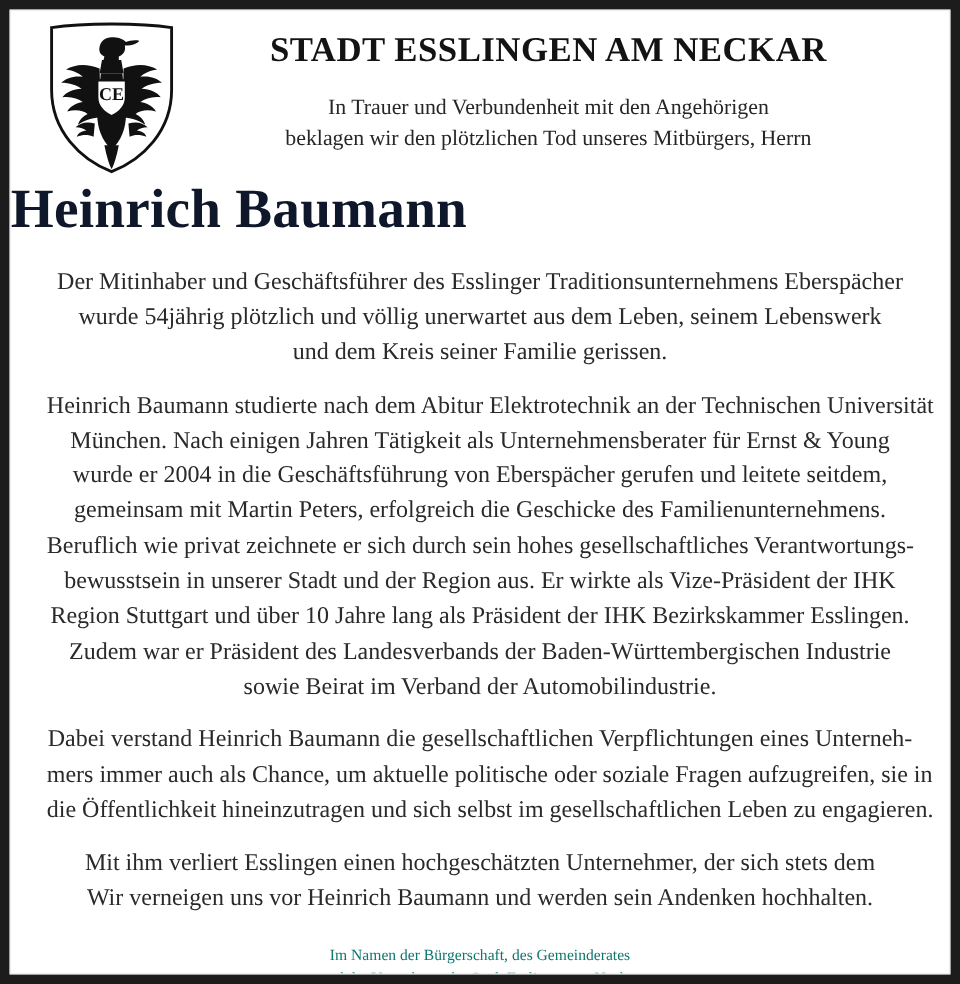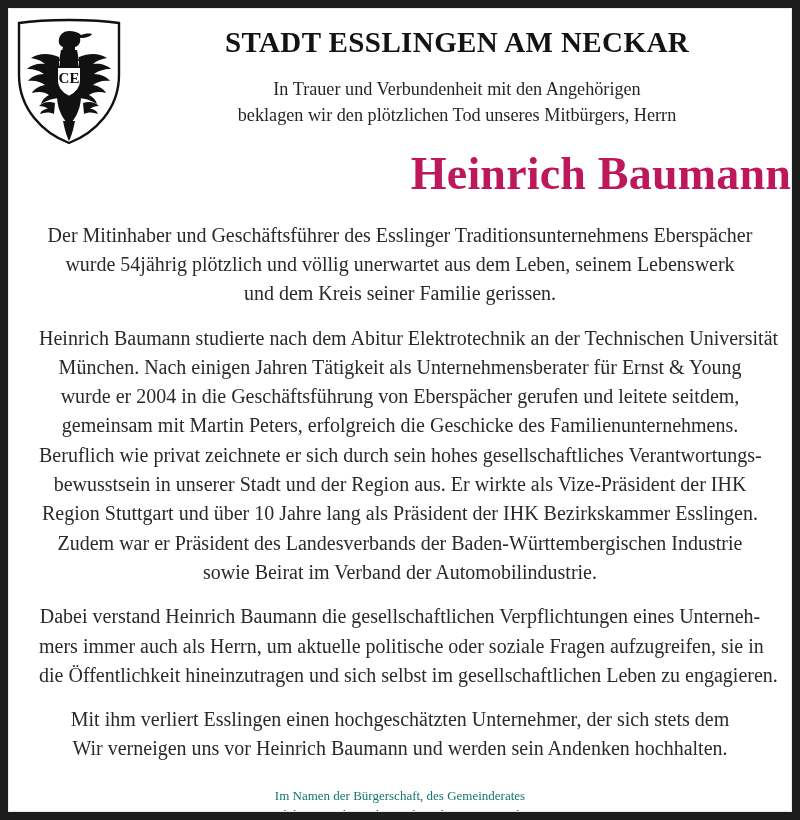--- a/index.html
+++ b/index.html
@@ -37,21 +37,21 @@
   .header {
     position: relative;
     display: block;
     padding: 14px 0 0 0;
     height: 126px;
     box-sizing: border-box;
   }
 
   .crest {
     position: absolute;
-    left: 6px;
+    left: 30px;
     top: 8px;
     width: 108px;
     height: 128px;
   }
   .crest svg { display: block; width: 100%; height: 100%; }
 
   .header-text {
     margin-left: 132px;
     margin-right: 18px;
     text-align: center;
@@ -71,29 +71,28 @@
   .preamble {
     margin: 17px 0 0 0;
     font-size: 18.2px;
     line-height: 1.44;
     color: #262626;
   }
   .preamble .line { display: block; }
 
   
   .deceased-name {
-    text-align: right;
+    text-align: left;
     font-family: "Liberation Serif", "DejaVu Serif", serif;
     font-weight: bold;
     font-size: 46px;
     letter-spacing: 0.2px;
-    color: #be185d;
+    color: #0f172a;
     margin: 14px 0 0 0;
     line-height: 1.08;
-    padding-left: 36px;
   }
 
   
   .body-copy {
     margin: 0;
     padding: 22px 30px 0 30px;
   }
 
   .para {
     margin: 0 0 15px 0;
@@ -198,21 +197,21 @@
         <span class="line">gemeinsam mit Martin Peters, erfolgreich die Geschicke des Familienunternehmens.</span>
         <span class="line">Beruflich wie privat zeichnete er sich durch sein hohes gesellschaftliches Verantwortungs-</span>
         <span class="line">bewusstsein in unserer Stadt und der Region aus. Er wirkte als Vize-Präsident der IHK</span>
         <span class="line">Region Stuttgart und über 10 Jahre lang als Präsident der IHK Bezirkskammer Esslingen.</span>
         <span class="line">Zudem war er Präsident des Landesverbands der Baden-Württembergischen Industrie</span>
         <span class="line">sowie Beirat im Verband der Automobilindustrie.</span>
       </p>
 
       <p class="para">
         <span class="line">Dabei verstand Heinrich Baumann die gesellschaftlichen Verpflichtungen eines Unterneh-</span>
-        <span class="line">mers immer auch als Herrn, um aktuelle politische oder soziale Fragen aufzugreifen, sie in</span>
+        <span class="line">mers immer auch als Chance, um aktuelle politische oder soziale Fragen aufzugreifen, sie in</span>
         <span class="line">die Öffentlichkeit hineinzutragen und sich selbst im gesellschaftlichen Leben zu engagieren.</span>
       </p>
 
       <p class="para tight">
         <span class="line">Mit ihm verliert Esslingen einen hochgeschätzten Unternehmer, der sich stets dem</span>
         <span class="line">Wir verneigen uns vor Heinrich Baumann und werden sein Andenken hochhalten.</span>
       </p>
     </div>
 
     <div class="closing">

